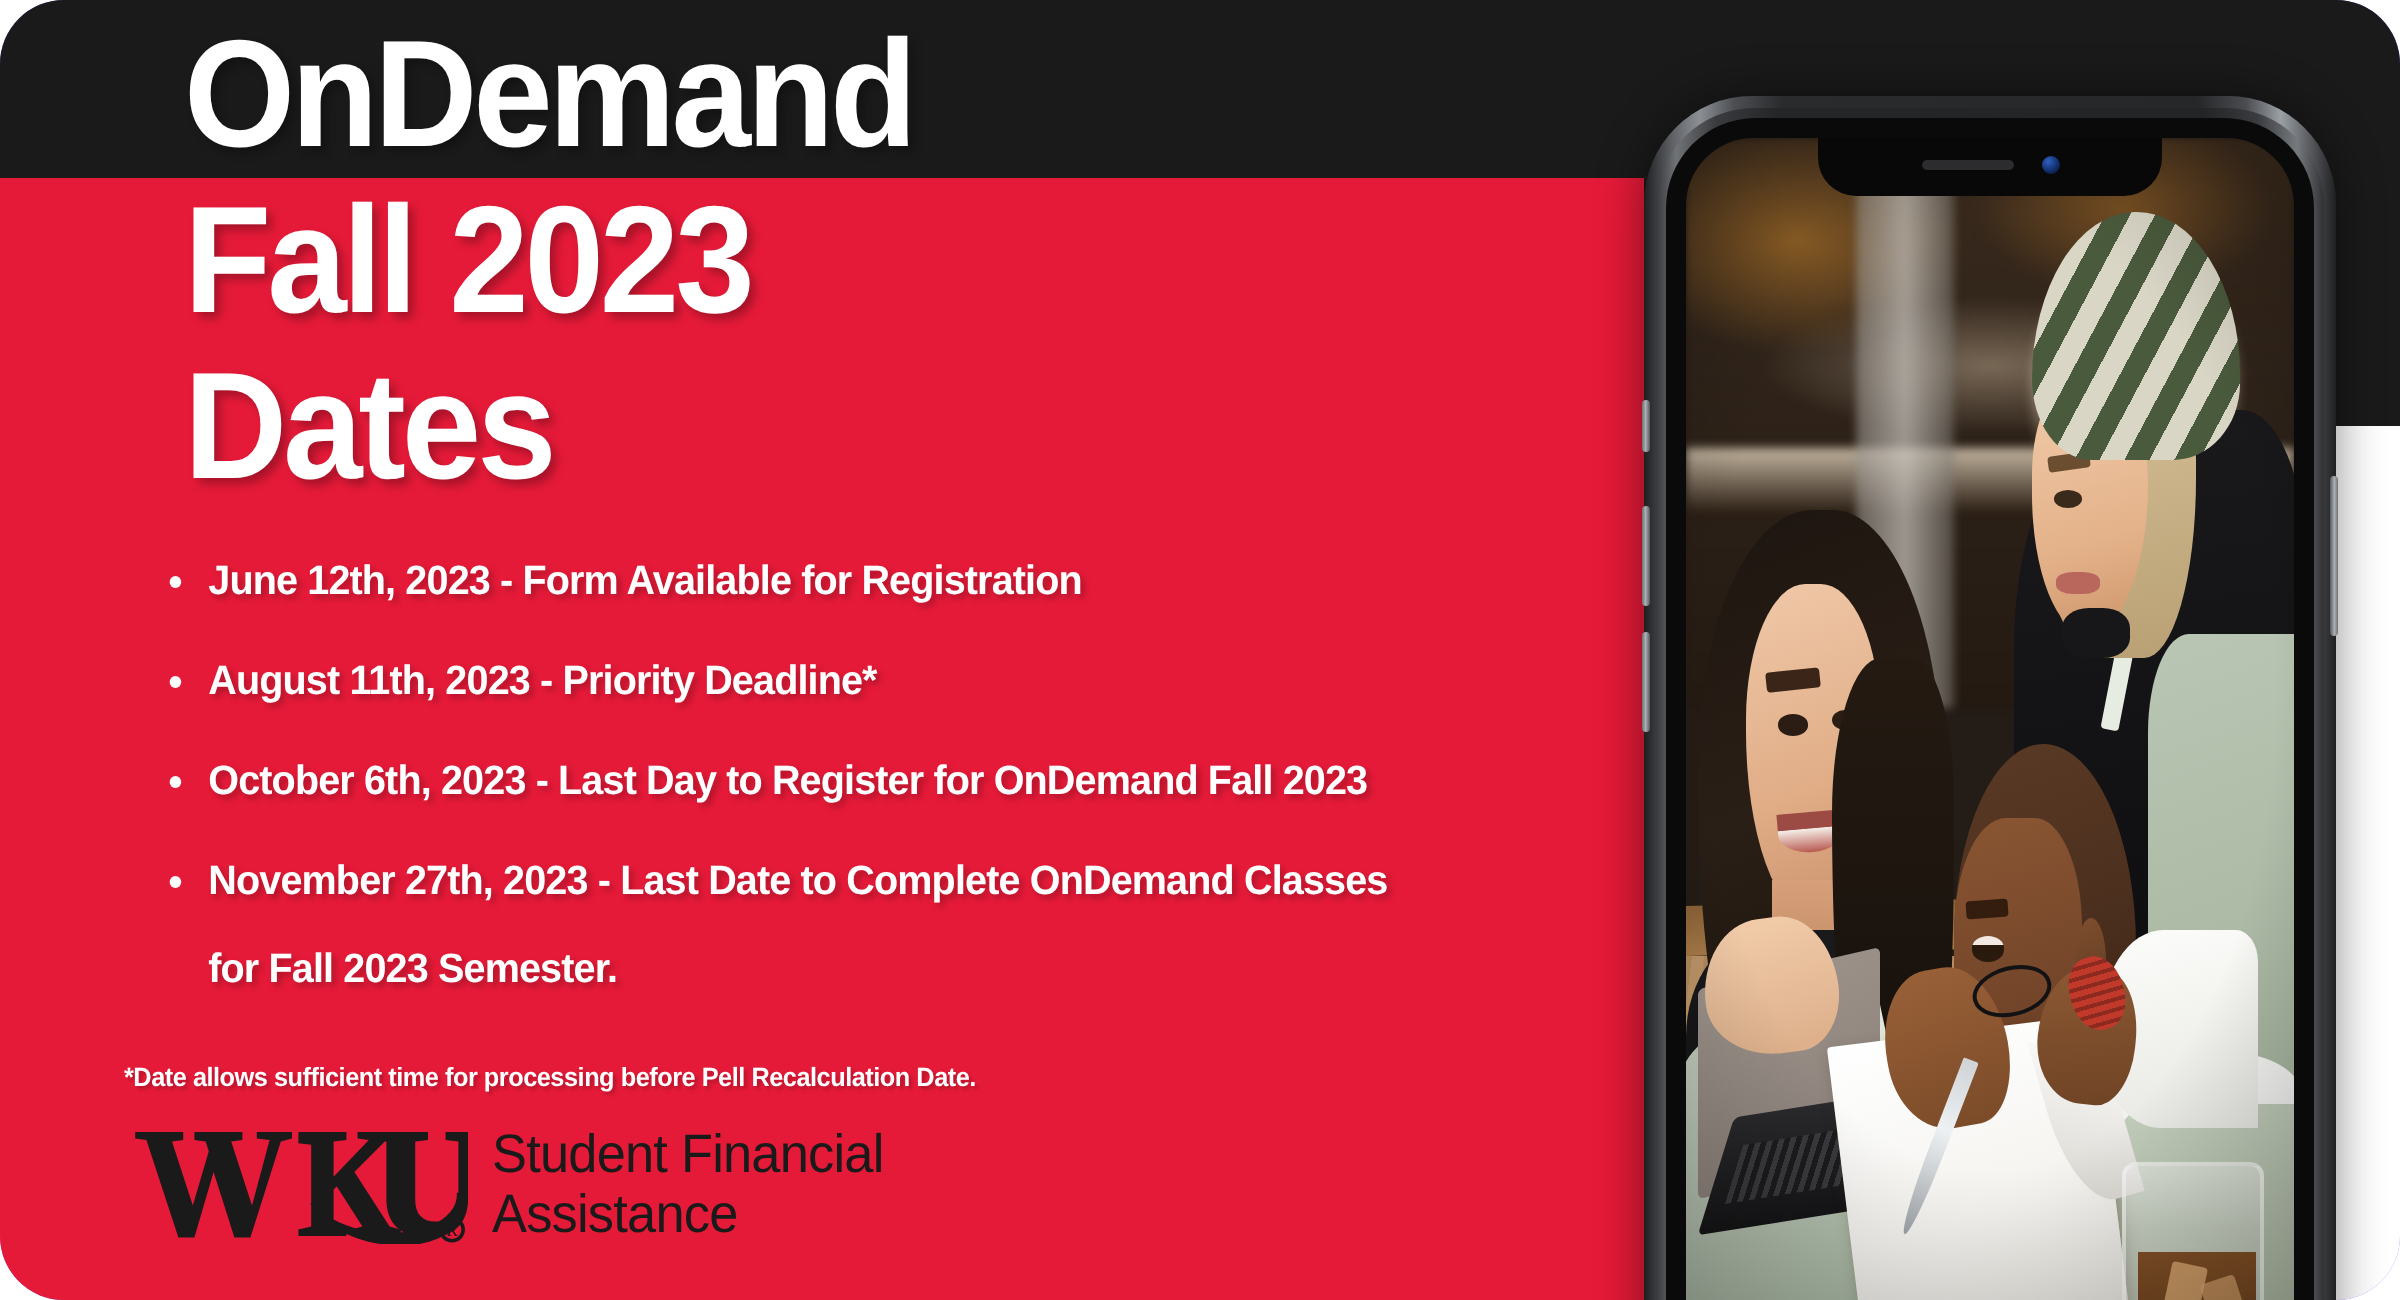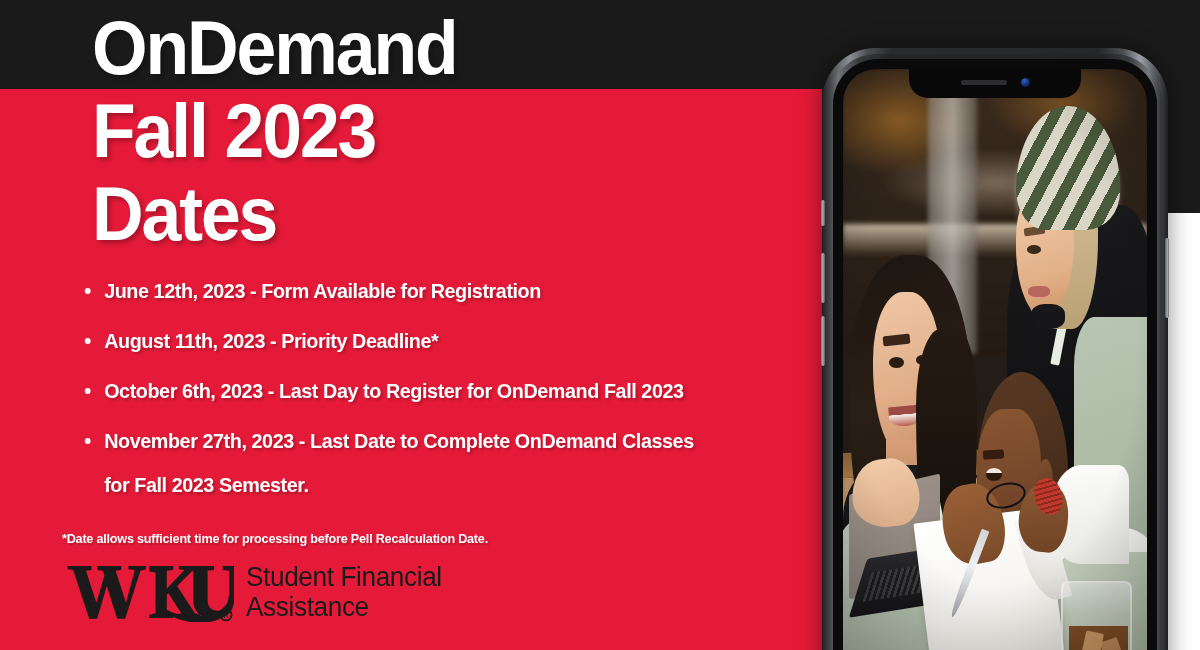--- a/index.html
+++ b/index.html
@@ -10,20 +10,21 @@
   body {
     font-family: "Liberation Sans", sans-serif;
   }
 
   #canvas {
     position: relative;
     width: 1200px;
     height: 650px;
     overflow: hidden;
     background: #8b5cf6;
+    border-radius: 32px;
   }
 
   
   .bg-dark {
     position: absolute;
     left: 0;
     top: 0;
     width: 1200px;
     height: 213px;
     background: #1a1a1a;

